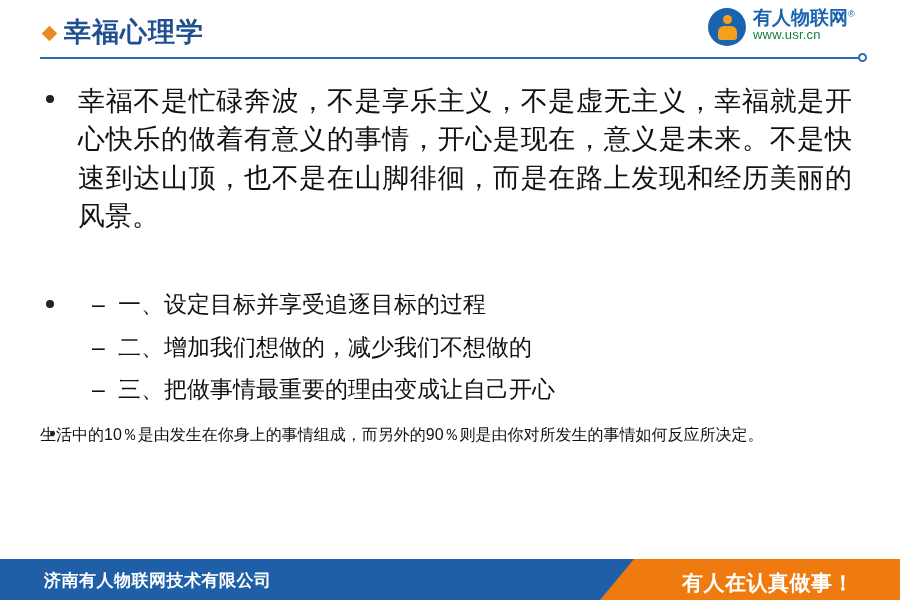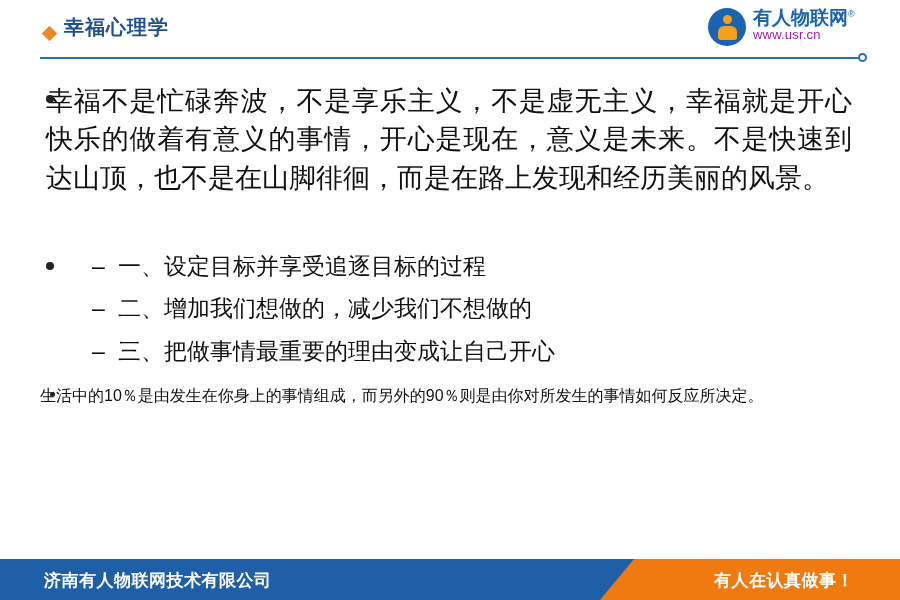--- a/index.html
+++ b/index.html
@@ -37,21 +37,21 @@
     top: 28px;
     width: 11px;
     height: 11px;
     background: #e98a22;
     transform: rotate(45deg);
   }
   .slide-title {
     position: absolute;
     left: 64px;
     top: 14px;
-    font-size: 20px;
+    font-size: 27px;
     color: #1d4f91;
     font-weight: bold;
     letter-spacing: 1px;
     white-space: nowrap;
   }
   .header-rule {
     position: absolute;
     left: 40px;
     top: 57px;
     width: 822px;
@@ -122,36 +122,36 @@
     position: relative;
   }
   .logo-reg {
     font-size: 9px;
     vertical-align: super;
     color: #1a63b0;
     font-weight: normal;
   }
   .logo-url {
     font-size: 13px;
-    color: #a21caf;
+    color: #15803d;
     letter-spacing: 0.2px;
   }
 
   
   .content {
     position: absolute;
     left: 0;
     top: 62px;
     width: 900px;
     height: 505px;
   }
 
   .bullet-l1 {
     position: relative;
-    padding-left: 46px;
+    padding-left: 78px;
     padding-right: 48px;
     font-size: 27px;
     line-height: 1.42;
     color: #111111;
     text-align: justify;
   }
   .bullet-l1 .dot {
     position: absolute;
     left: 46px;
     top: 0.48em;
@@ -234,21 +234,21 @@
     top: 10px;
     font-size: 17px;
     color: #ffffff;
     font-weight: bold;
     letter-spacing: 0.5px;
   }
   .footer-right-text {
     position: absolute;
     right: 46px;
     top: 10px;
-    font-size: 17px;
+    font-size: 21px;
     color: #ffffff;
     font-weight: bold;
     letter-spacing: 0.5px;
   }
 </style>
 </head>
 <body>
 
 <div class="slide">
 

